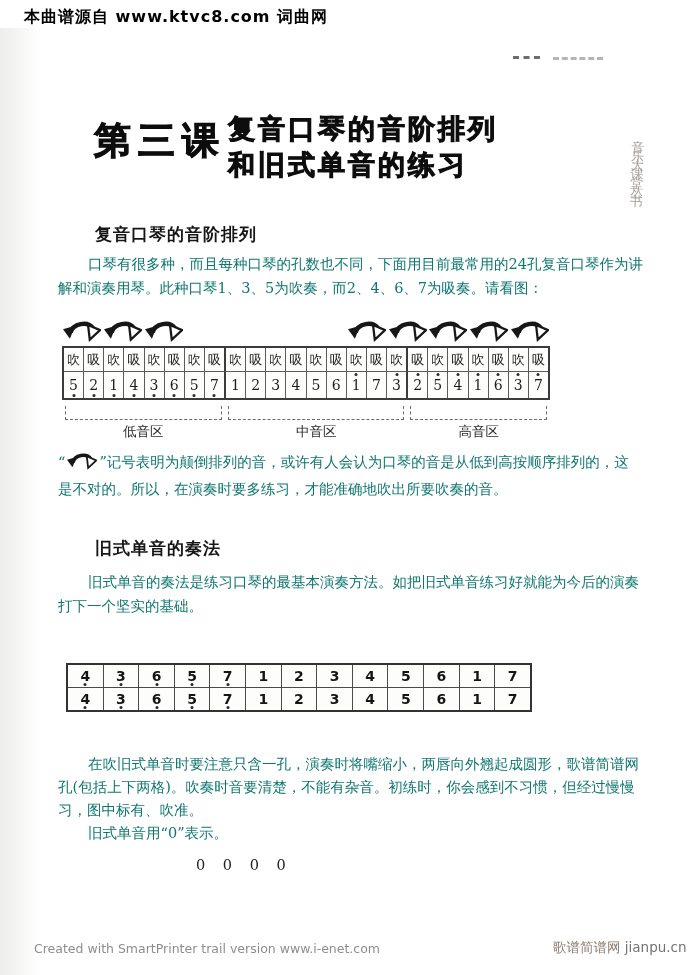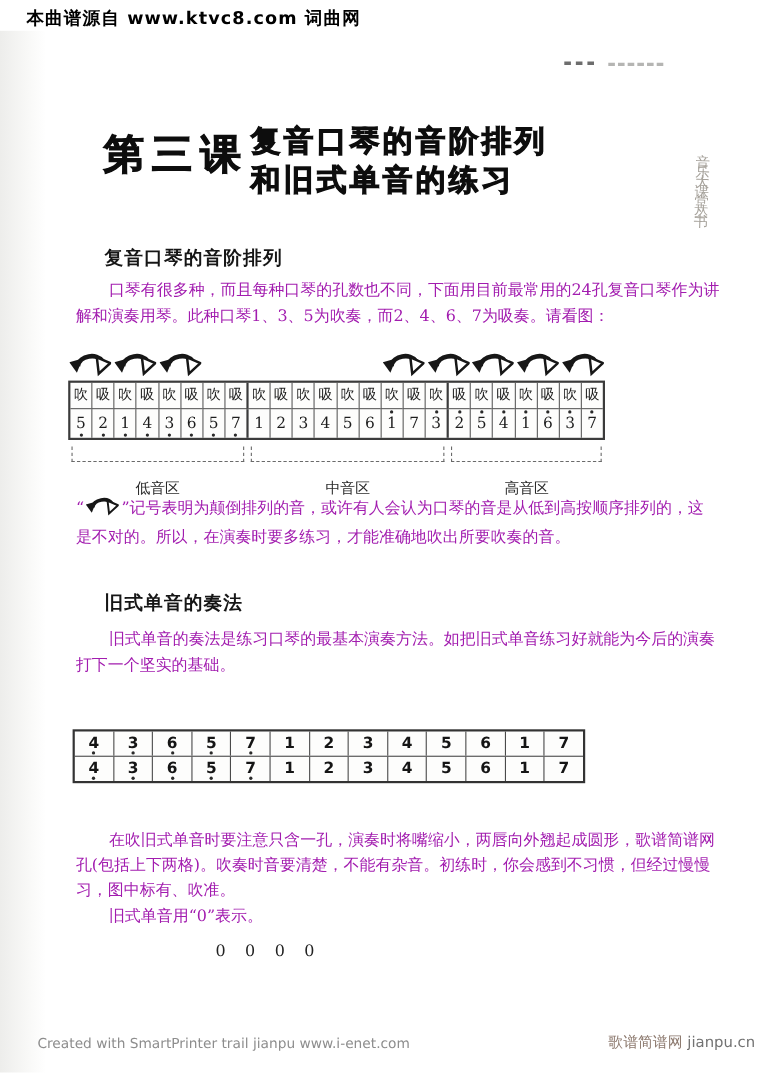--- a/index.html
+++ b/index.html
@@ -25,47 +25,47 @@
   
   .side-text{left:628px;top:130px;writing-mode:vertical-rl;color:#a7a39c;
     font-size:13px;letter-spacing:9px;transform:rotate(2deg);
     font-family:"DejaVu Serif",serif;}
   
   .h2{font-family:"DejaVu Sans","Liberation Sans",sans-serif;font-weight:bold;
     font-size:17px;color:#161616;letter-spacing:1px;}
   .h2a{left:95px;top:223px;}
   .h2b{left:95px;top:537px;font-family:Liberation Serif, serif;}
   
-  .para{left:69px;width:560px;font-size:14.5px;line-height:24px;color:#a21caf;}
+  .para{left:58px;width:560px;font-size:14.5px;line-height:24px;color:#0f766e;}
   .para .ln{white-space:nowrap;}
   .ind{text-indent:30px;}
   .p1{top:252px;}
   .p2{top:450px;}
-  .p3{top:570px;font-family:Liberation Mono, monospace;}
+  .p3{top:570px;}
   .p4{top:753px;line-height:23px;}
   .inline-arrow{display:inline-block;vertical-align:-3px;margin:0 2px;}
   
   .hm-wrap{left:62px;top:316px;width:488px;}
   .hm-arrows{position:relative;height:30px;}
   .hm-arrows .arr{position:absolute;top:2px;}
   .hm-table{border:2px solid #3b3b3b;display:flex;flex-direction:column;background:#fdfdfc;}
   .hm-row{display:flex;}
   .hm-cell{flex:1 1 0;position:relative;text-align:center;border-left:1px solid #5c5c5c;}
   .hm-cell:first-child{border-left:none;}
   .hm-cell.gb{border-left:2px solid #3b3b3b;}
   .hm-bd .hm-cell{height:23px;line-height:23px;font-size:13px;border-bottom:1px solid #5c5c5c;}
   .hm-num .hm-cell{height:26px;line-height:26px;font-size:14px;}
   .dot{position:absolute;left:50%;transform:translateX(-50%);
     width:3px;height:3px;border-radius:50%;background:#2a2a2a;}
   .dot.low{bottom:1px;}
   .dot.high{top:1px;}
   
   .hm-regions{display:flex;margin-top:6px;height:14px;}
   .hm-region{border:1.6px dashed #6a6a6a;border-top:none;margin:0 3px;}
-  .hm-labels{display:flex;margin-top:15px;}
+  .hm-labels{display:flex;margin-top:3px;}
   .hm-label{text-align:center;font-size:13.5px;color:#2a2a2a;
     font-family:"DejaVu Sans","Liberation Sans",sans-serif;}
   
   .pt{left:66px;top:663px;width:462px;border:2px solid #333;
     display:flex;flex-direction:column;background:#fdfdfc;}
   .pt-row{display:flex;border-top:1px solid #4a4a4a;}
   .pt-row:first-child{border-top:none;}
   .pt-cell{flex:1 1 0;position:relative;height:22px;line-height:22px;text-align:center;
     border-left:1px solid #4a4a4a;font-family:"DejaVu Sans","Liberation Sans",sans-serif;
     font-weight:bold;font-size:14px;color:#151515;}
@@ -283,17 +283,17 @@
 
 <div class="abs para p4">
   <div class="ln ind">在吹旧式单音时要注意只含一孔，演奏时将嘴缩小，两唇向外翘起成圆形，歌谱简谱网</div>
   <div class="ln">孔(包括上下两格)。吹奏时音要清楚，不能有杂音。初练时，你会感到不习惯，但经过慢慢</div>
   <div class="ln">习，图中标有、吹准。</div>
   <div class="ln ind">旧式单音用“0”表示。</div>
 </div>
 
 <div class="abs zeros">0 0 0 0</div>
 
-<div class="abs foot-left">Created with SmartPrinter trail jianpu www.i-enet.com</div>
+<div class="abs foot-left">Created with SmartPrinter trail version www.i-enet.com</div>
 <div class="abs foot-right">
   <span class="foot-site">歌谱简谱网</span>
   <span class="foot-domain">jianpu.cn</span>
 </div>
 
 </body></html>

